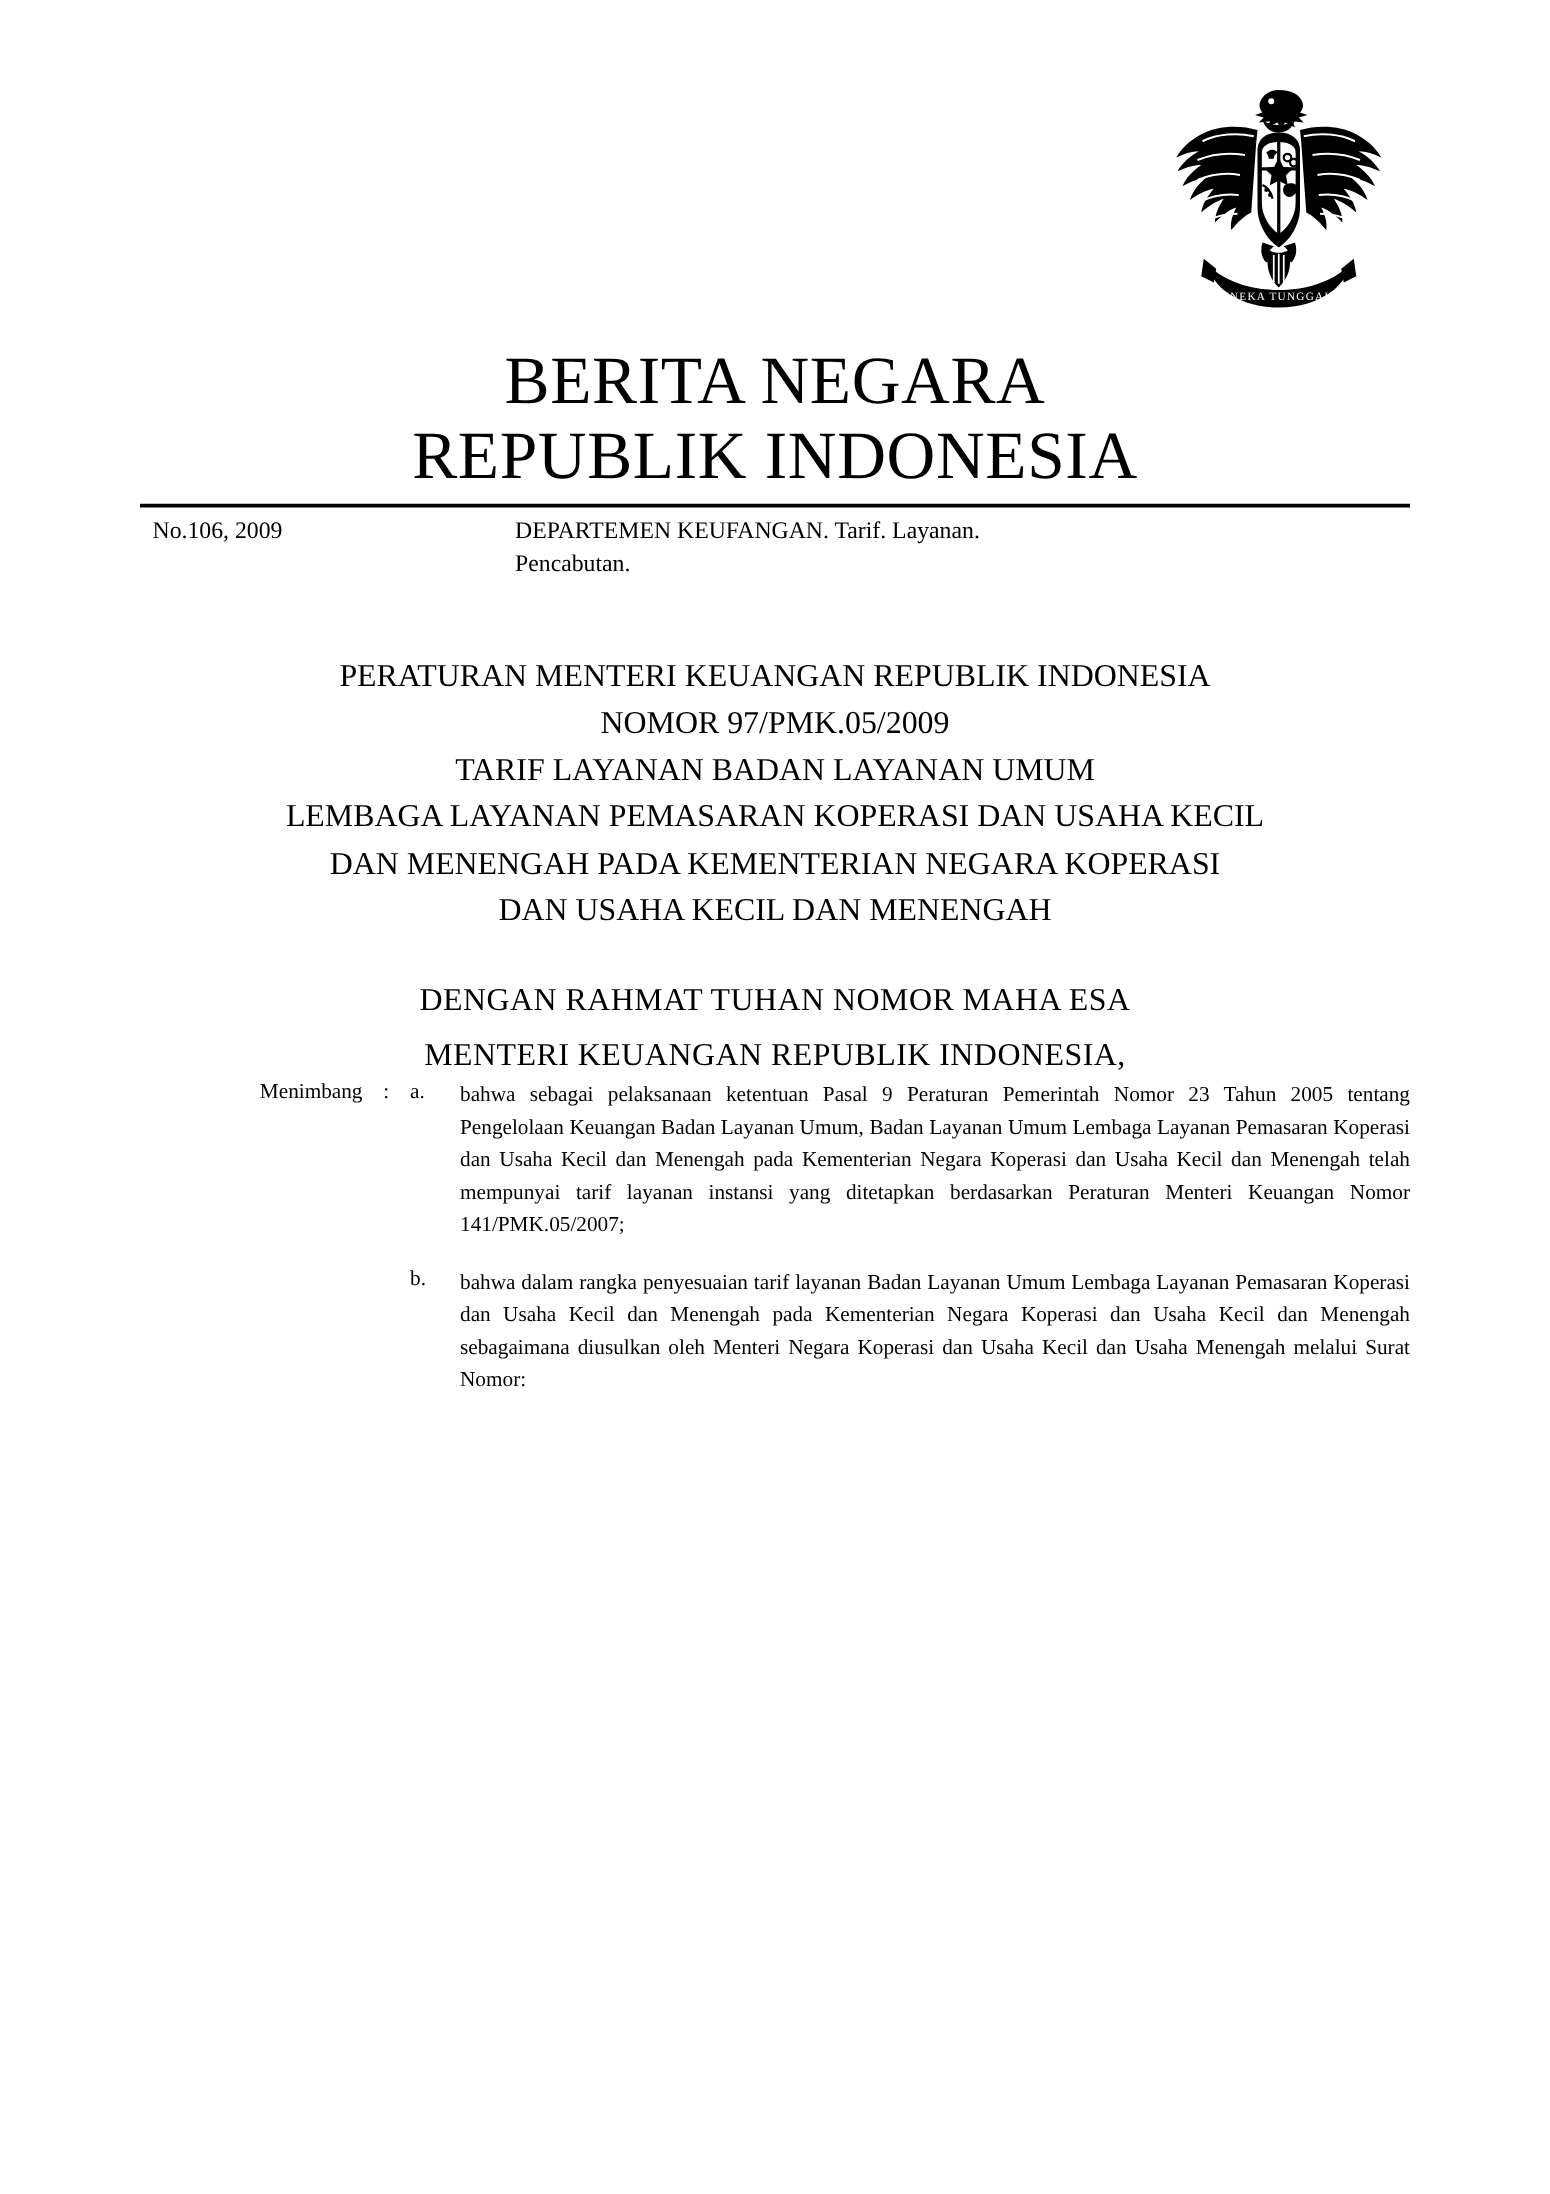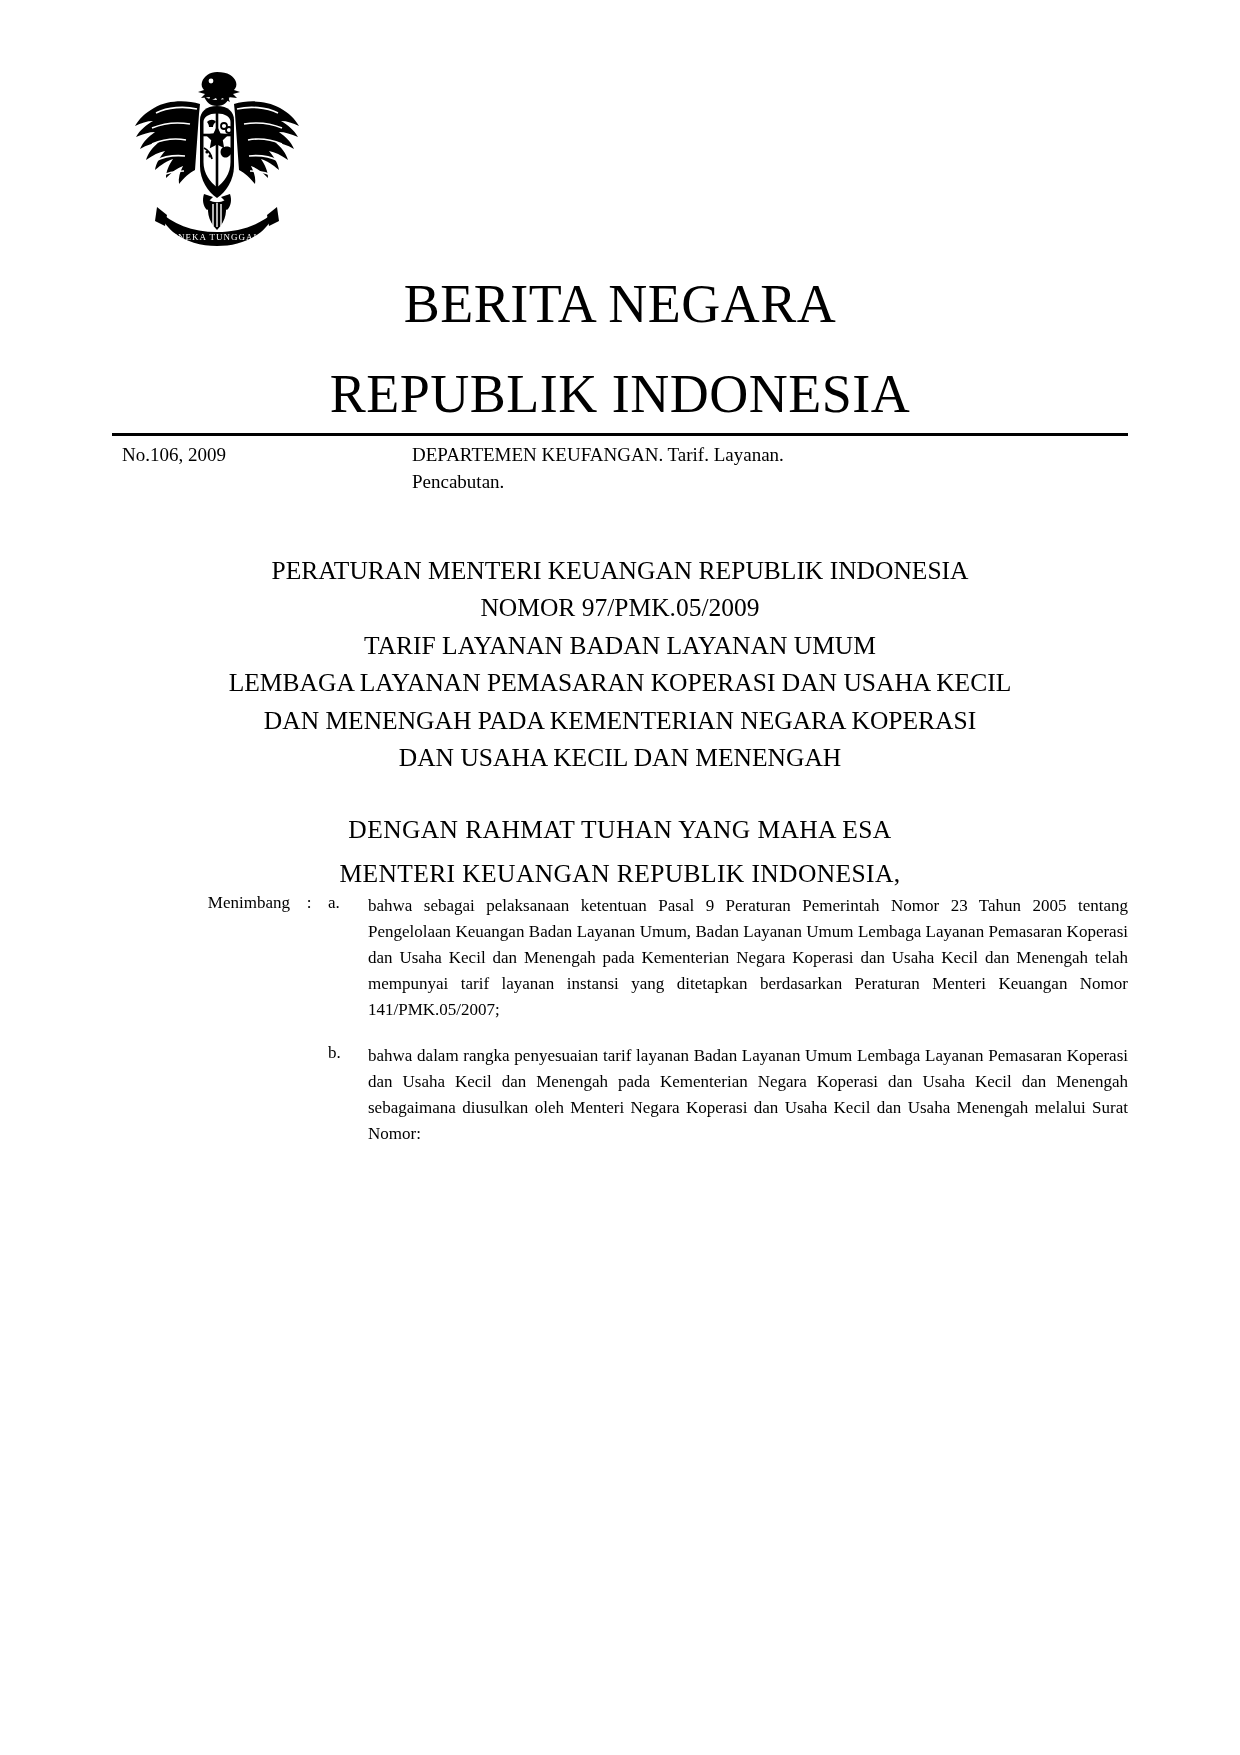--- a/index.html
+++ b/index.html
@@ -19,42 +19,41 @@
     width: 1240px;
     height: 1755px;
     box-sizing: border-box;
     padding: 60px 112px 0 112px;
     position: relative;
   }
 
   
   .emblem-wrap {
     display: flex;
-    justify-content: flex-start;
+    justify-content: flex-end;
     align-items: flex-start;
     height: 212px;
   }
   .emblem {
     width: 210px;
     height: 205px;
   }
 
   
   .masthead {
     text-align: center;
     font-family: "Liberation Serif", serif;
     font-weight: normal;
     font-size: 54px;
     line-height: 1.12;
     letter-spacing: 0.5px;
     margin-top: 2px;
   }
   .masthead .line2 {
     display: block;
-    margin-top: 30px;
   }
   .rule {
     border: none;
     border-top: 3px solid #000;
     margin: 8px 0 6px 0;
   }
 
   
   .meta-row {
     display: flex;
@@ -219,21 +218,21 @@
   <div class="title-block">
     <span class="t">PERATURAN MENTERI KEUANGAN REPUBLIK INDONESIA</span>
     <span class="t">NOMOR 97/PMK.05/2009</span>
     <span class="t">TARIF LAYANAN BADAN LAYANAN UMUM</span>
     <span class="t">LEMBAGA LAYANAN PEMASARAN KOPERASI DAN USAHA KECIL</span>
     <span class="t">DAN MENENGAH PADA KEMENTERIAN NEGARA KOPERASI</span>
     <span class="t">DAN USAHA KECIL DAN MENENGAH</span>
   </div>
 
   <div class="invocation">
-    <span class="t">DENGAN RAHMAT TUHAN YANG MAHA ESA</span>
+    <span class="t">DENGAN RAHMAT TUHAN NOMOR MAHA ESA</span>
     <span class="t second">MENTERI KEUANGAN REPUBLIK INDONESIA,</span>
   </div>
 
   <div class="considerations">
     <div class="cons-row">
       <div class="cons-label">Menimbang</div>
       <div class="cons-colon">:</div>
       <div class="cons-items">
         <div class="cons-item">
           <div class="cons-marker">a.</div>

